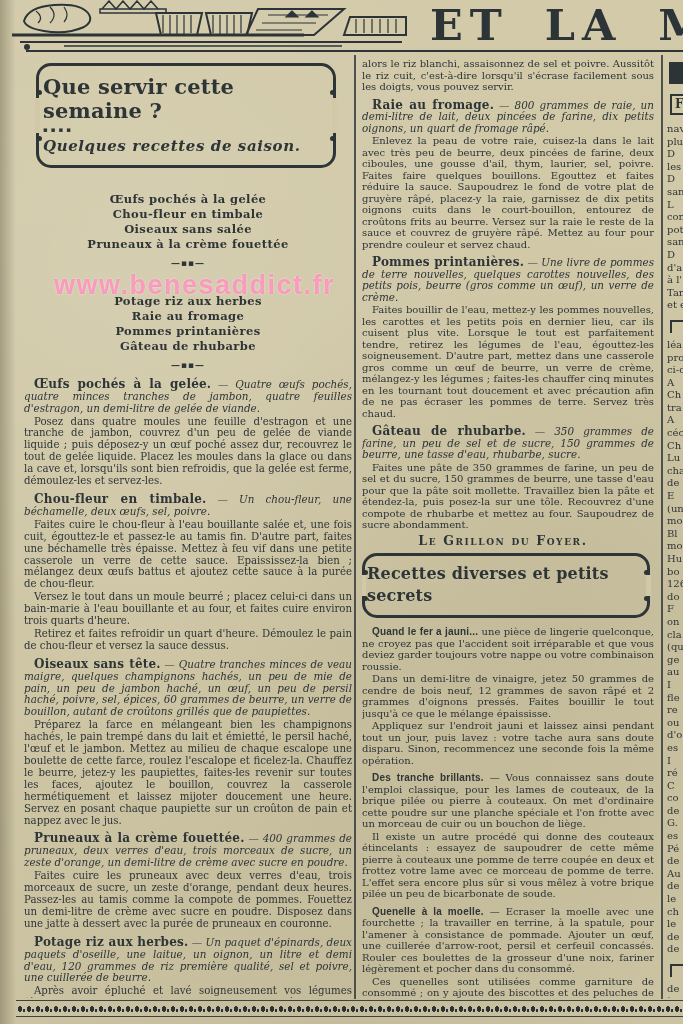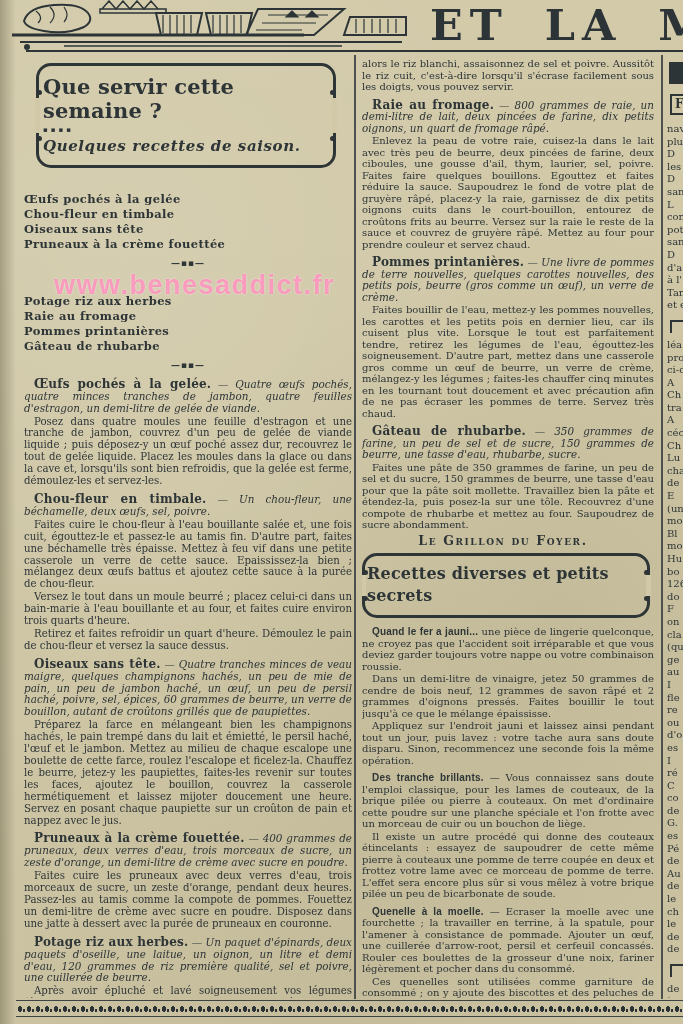--- a/index.html
+++ b/index.html
@@ -40,21 +40,21 @@
   .bbox .gapR{right:-4px;top:32%;height:36%;}
   .bd{position:absolute;width:5px;height:5px;border-radius:50%;background:var(--ink);}
   .bdl1{left:-2px;top:24%;} .bdl2{left:-2px;bottom:24%;}
   .bdr1{right:-2px;top:24%;} .bdr2{right:-2px;bottom:24%;}
 
   .menu-box{margin:7px 16px 6px 12px;padding:9px 4px 9px;}
   .box-title{font-size:21px;font-weight:bold;letter-spacing:.2px;line-height:24px;}
   .box-squares{font-size:7px;letter-spacing:3px;line-height:9px;margin:3px 0 2px;}
   .box-subtitle{font-size:15px;font-weight:bold;font-style:italic;letter-spacing:.6px;line-height:19px;}
 
-  .menu{font-weight:bold;font-size:11.5px;line-height:15px;letter-spacing:.4px;margin-top:24px;}
+  .menu{text-align:center;font-weight:bold;font-size:11.5px;line-height:15px;letter-spacing:.4px;margin-top:24px;}
   .menu-div{text-align:center;font-size:9px;font-weight:bold;letter-spacing:1px;margin:6px 0 1px;}
 
   
   .col-left{font-size:10.2px;line-height:11.9px;}
   .col-mid{font-size:10px;line-height:11.5px;}
   .recipe{margin-top:7px;}
   .lead{margin:0;text-indent:10px;text-align:justify;}
   .rt{font-size:12px;letter-spacing:.2px;}
   .ri{font-size:10.4px;}
   .para{margin:1px 0 0;text-indent:10px;text-align:justify;}
@@ -128,21 +128,21 @@
         <span class="bd bdr2"></span>
       <div class="box-title">Que servir cette semaine ?</div>
       <div class="box-squares">▪▪▪▪</div>
       <div class="box-subtitle">Quelques recettes de saison.</div>
     </div>
 
     <div class="menu">
 
     <div class="menu-item">Œufs pochés à la gelée</div>
         <div class="menu-item">Chou-fleur en timbale</div>
-        <div class="menu-item">Oiseaux sans tête</div>
+        <div class="menu-item">Oiseaux sans salée</div>
         <div class="menu-item">Pruneaux à la crème fouettée</div>
       </div>
     <div class="menu-div">—▪▪—</div>
     <div class="menu">
 
     <div class="menu-item">Potage riz aux herbes</div>
         <div class="menu-item">Raie au fromage</div>
         <div class="menu-item">Pommes printanières</div>
         <div class="menu-item">Gâteau de rhubarbe</div>
       </div>

